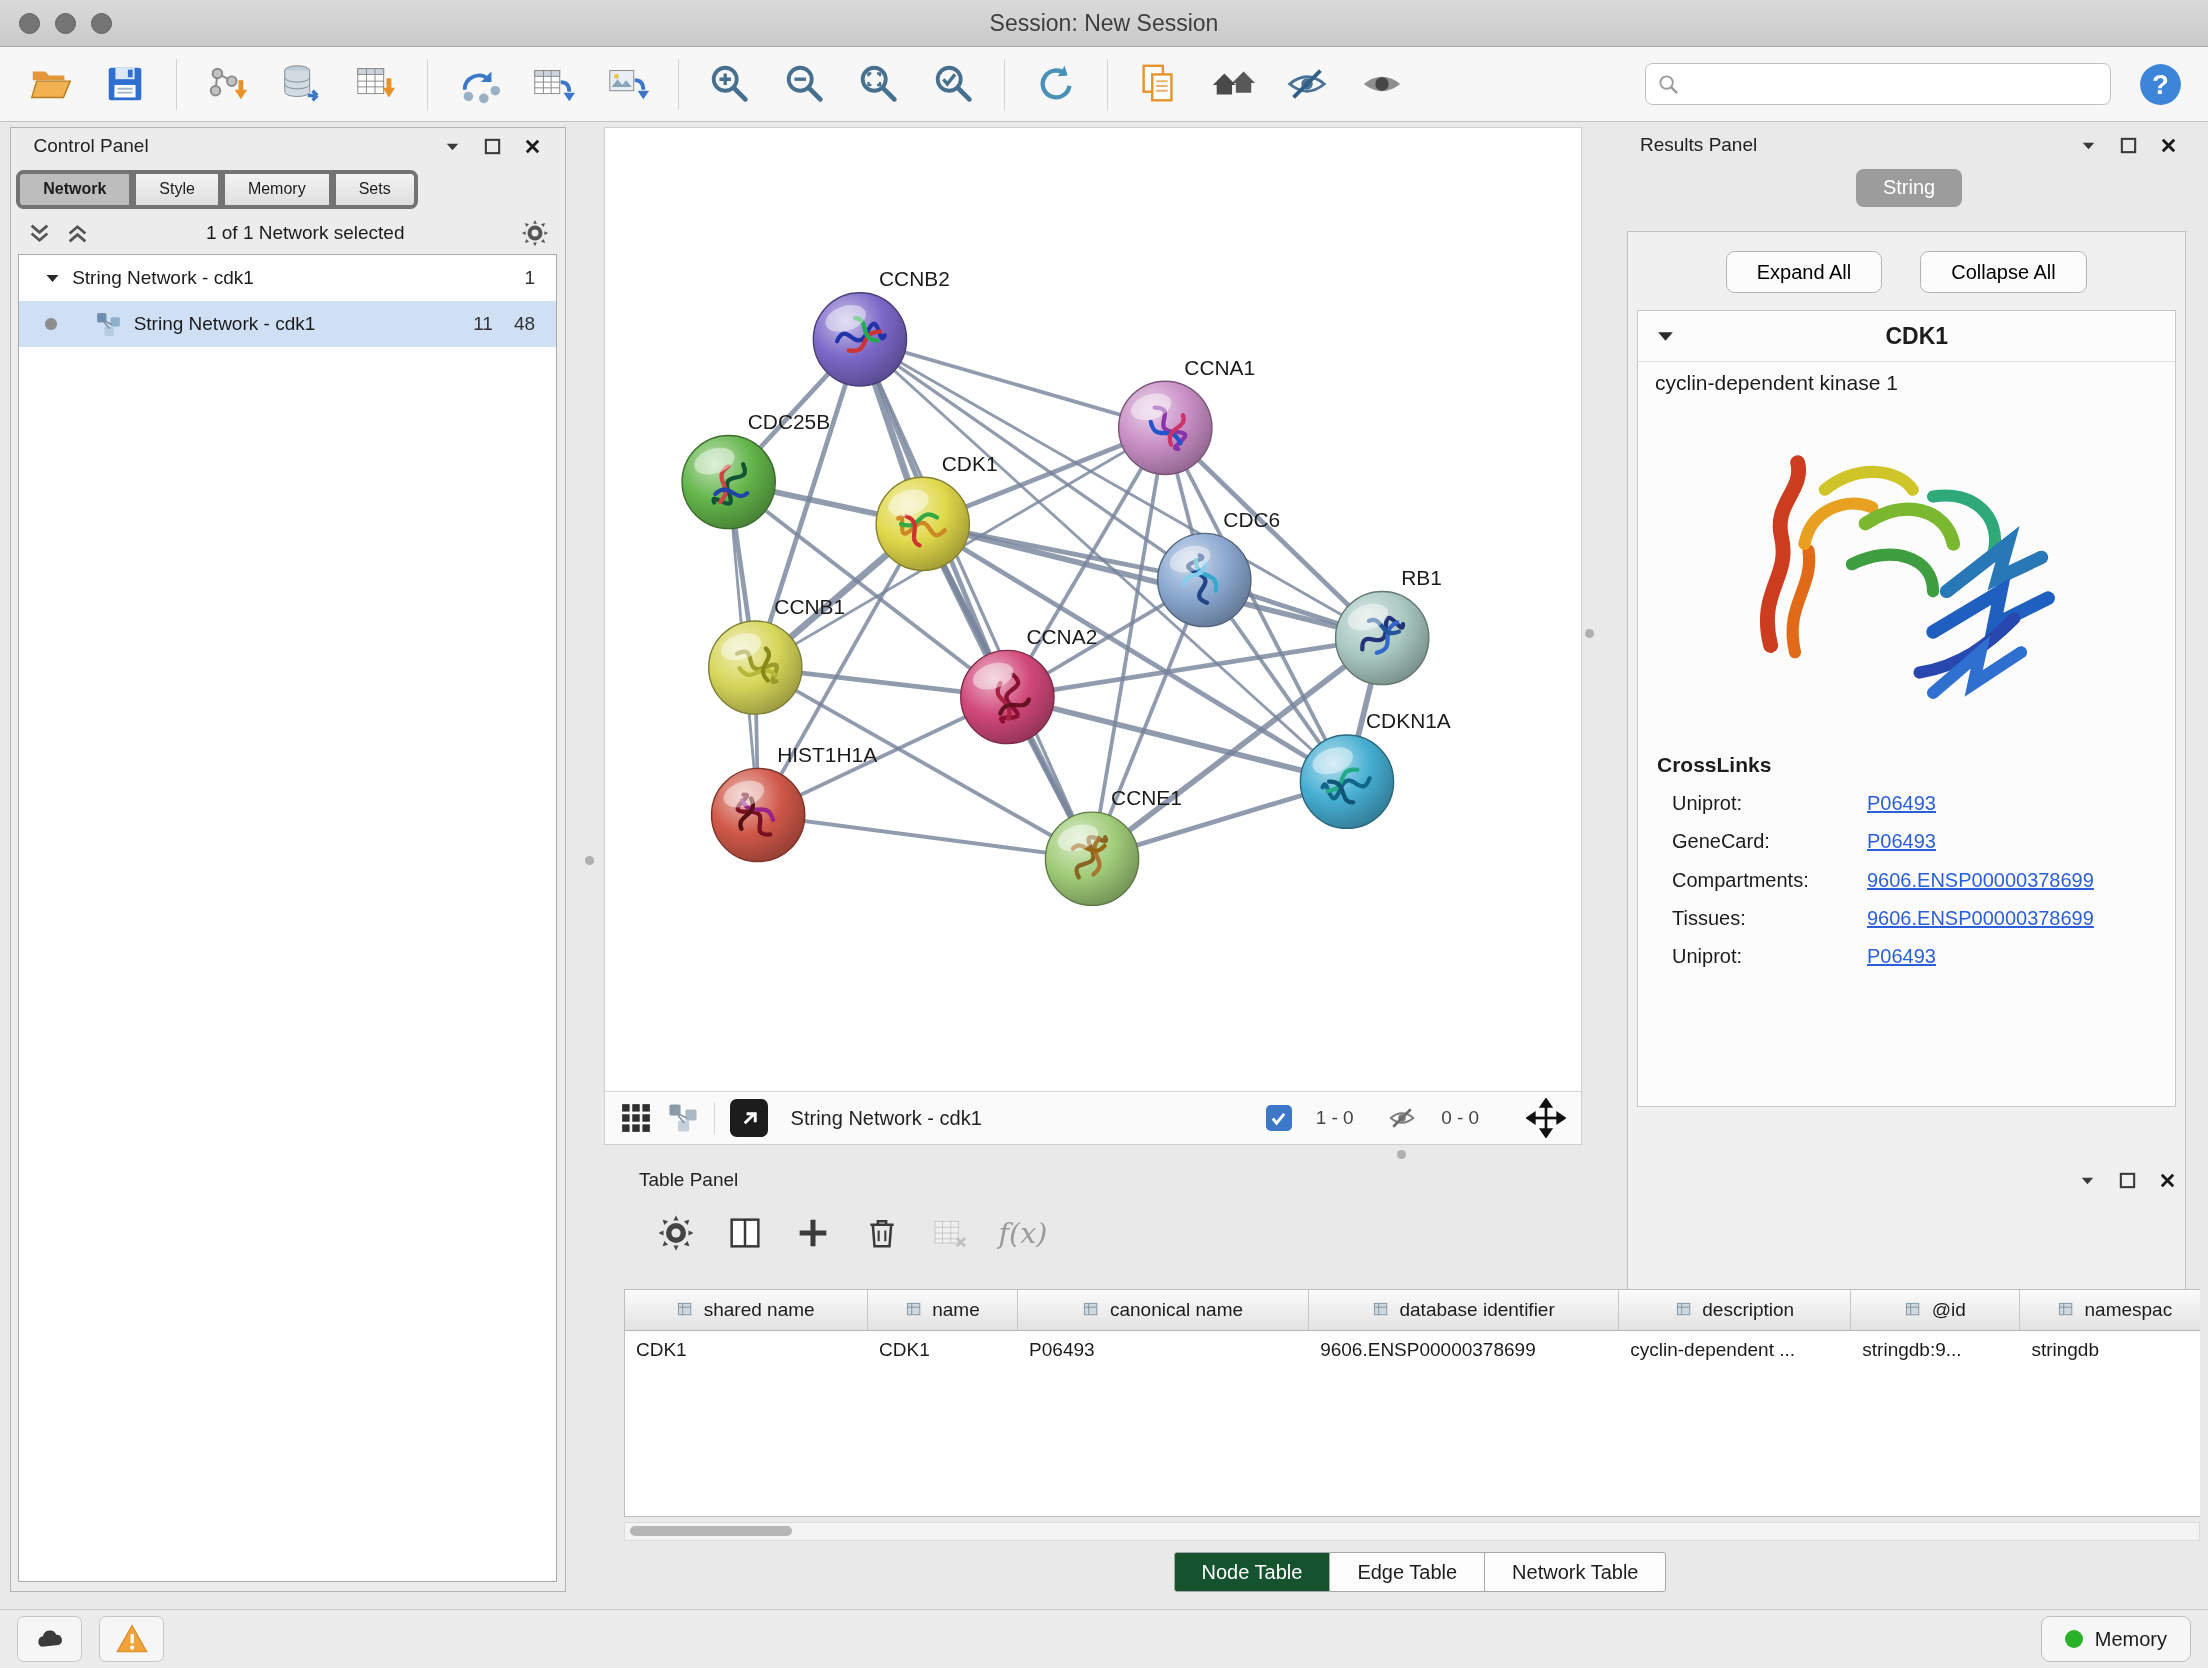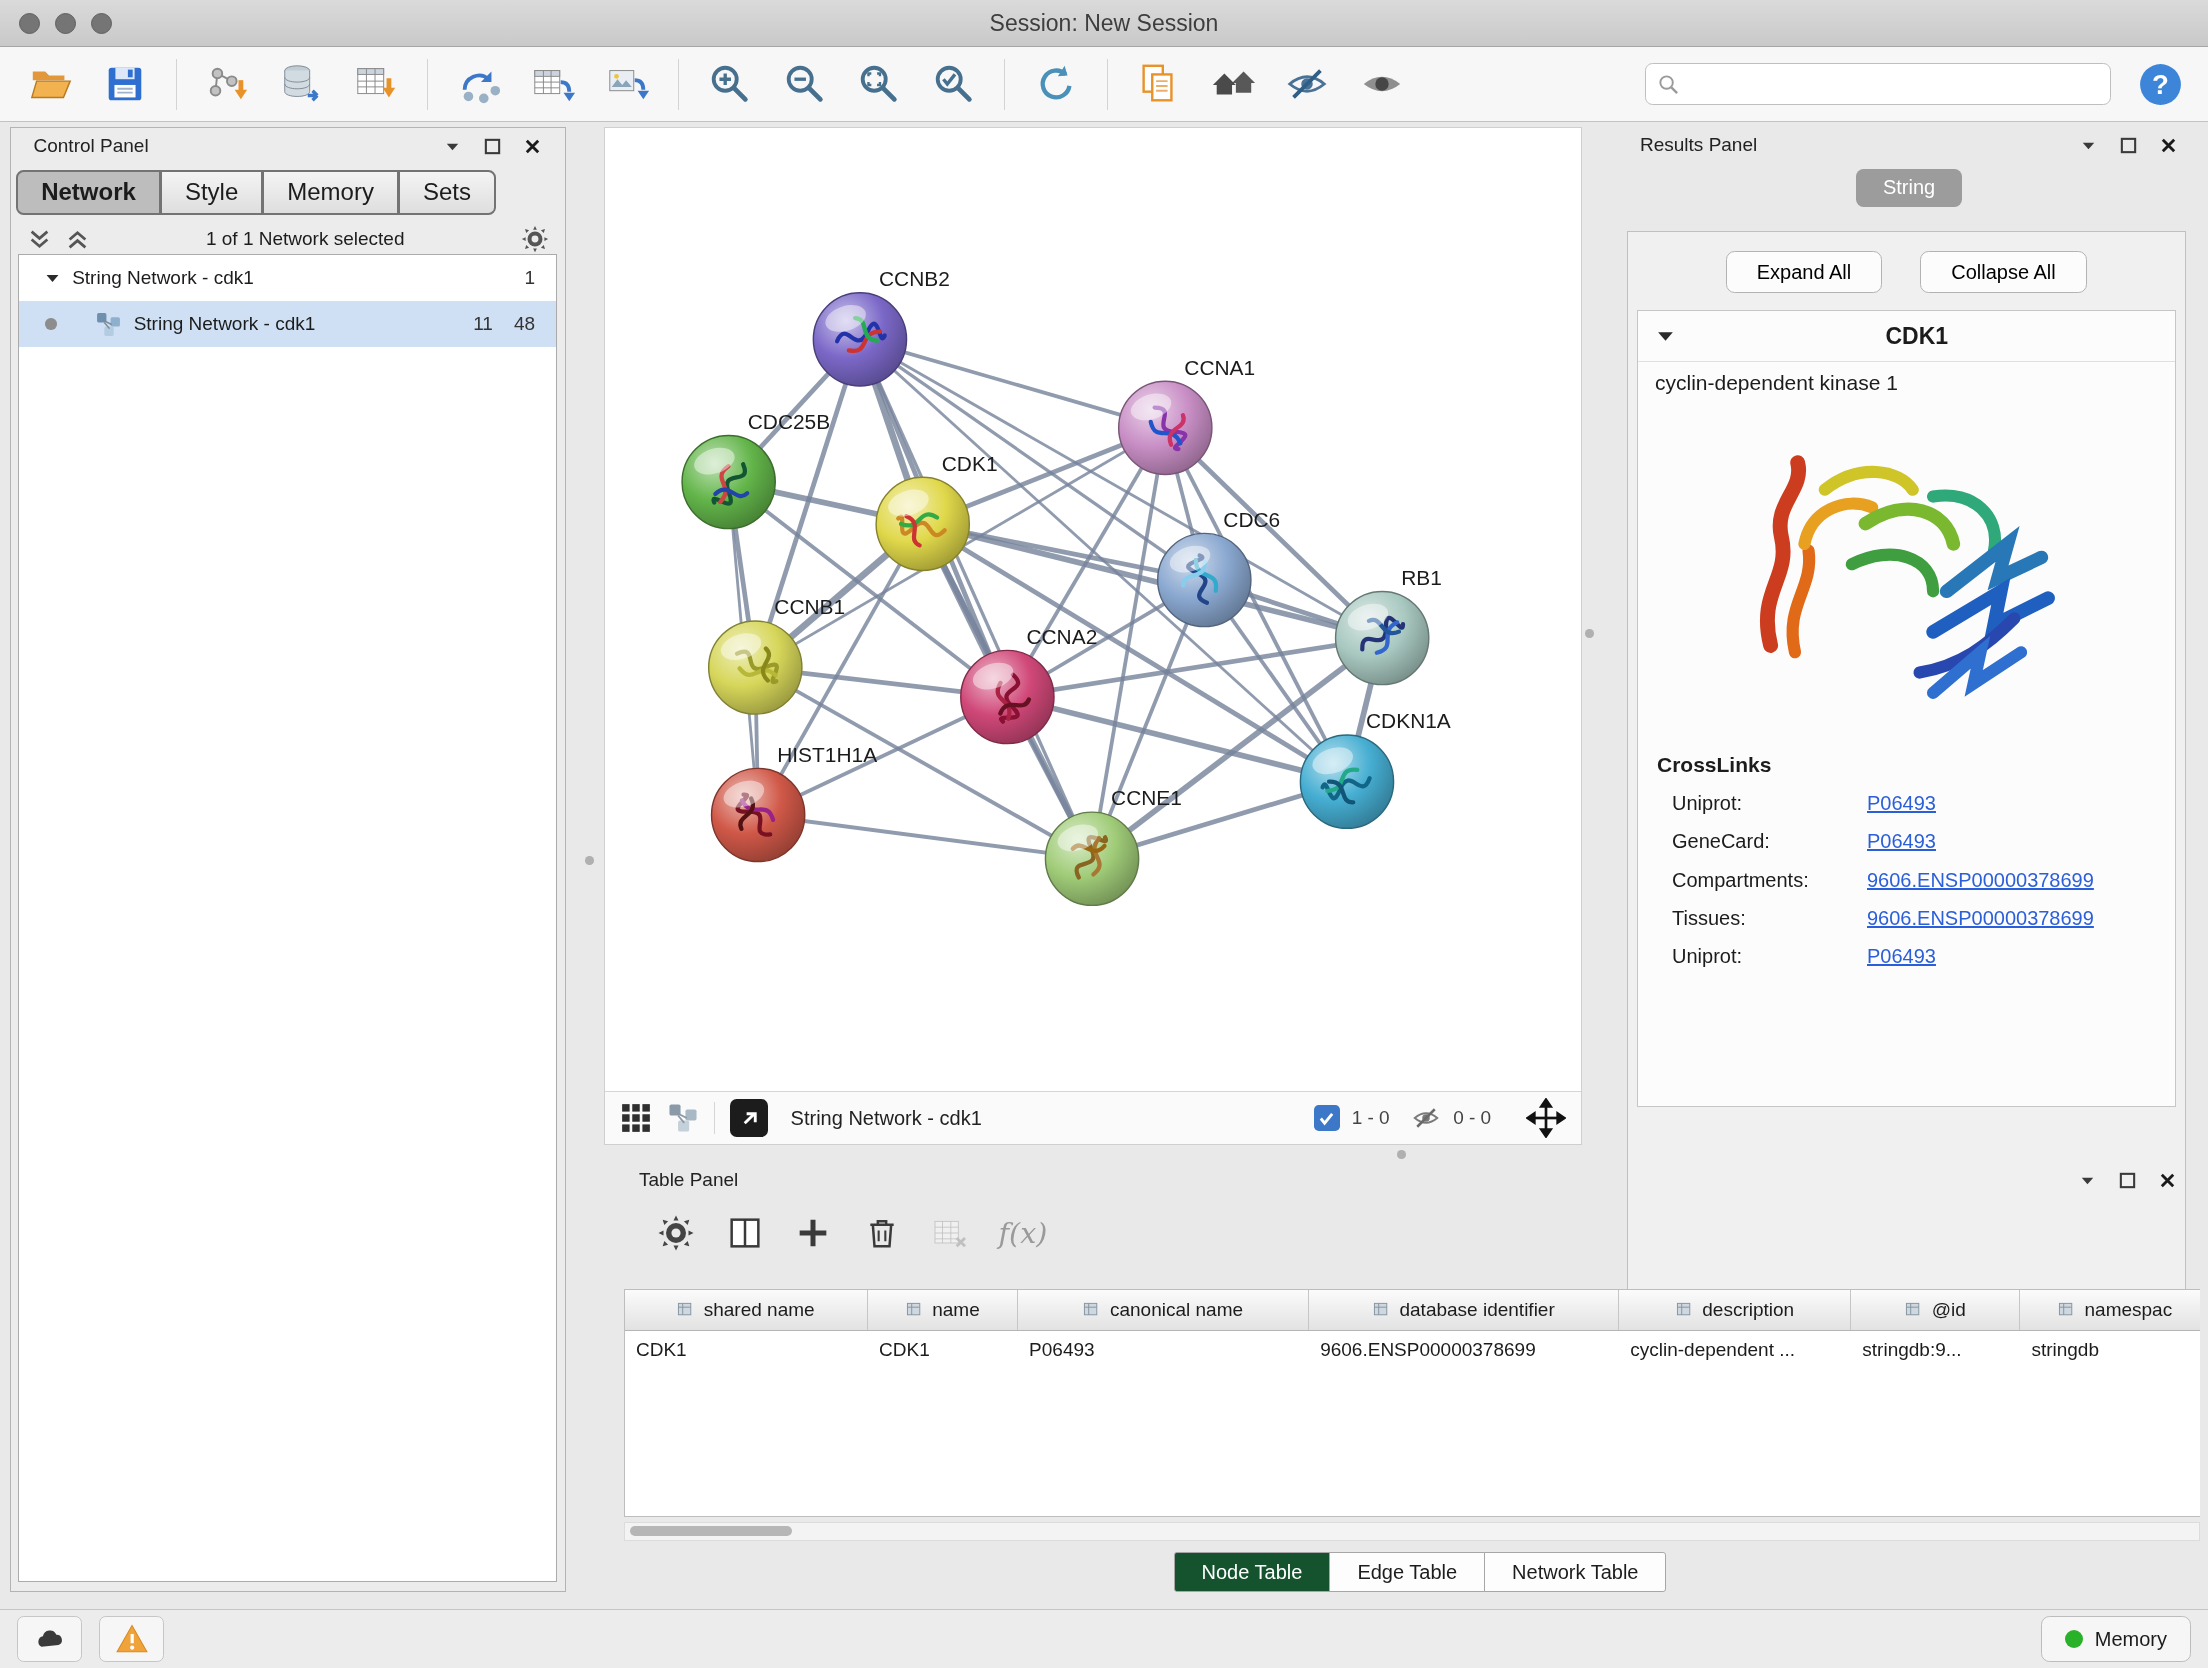--- a/index.html
+++ b/index.html
@@ -30,21 +30,21 @@
 
   
   .panel-head{height:36px;display:flex;align-items:center;padding:0 23px;font-size:19px;color:#222;}
   .ph-icons{margin-left:auto;display:flex;gap:21px;align-items:center;}
   .ph-icons svg{width:19px;height:19px;}
 
   
   .control-panel{position:absolute;left:9.5px;top:127px;width:556px;height:1465px;background:#ececec;
     border:1px solid #b3b3b3;box-sizing:border-box;}
   .cp-tabs{display:flex;padding:5.7px 5.7px 0 5.7px;}
-  .cp-tab{padding:6.7px 23px;font-size:24px;border:2px solid #737373;background:linear-gradient(#f4f4f4,#dedede);
+  .cp-tab{padding:6.7px 23px;font-size:16px;border:4px solid #737373;background:linear-gradient(#f4f4f4,#dedede);
     margin-left:-1px;cursor:pointer;}
   .cp-tab:first-child{border-radius:7.6px 0 0 7.6px;margin-left:0;}
   .cp-tab:last-child{border-radius:0 7.6px 7.6px 0;}
   .cp-tab.sel{background:#bdbdbd;font-weight:bold;}
   .cp-sub{height:48px;display:flex;align-items:center;padding:0 15px;font-size:19px;gap:11.4px;}
   .cp-sub .chev{width:27px;height:27px;cursor:pointer;}
   .cp-sub .stat{flex:1;text-align:center;}
   .cp-sub .gear{width:30px;height:30px;cursor:pointer;}
   .tree-box{position:absolute;left:7.6px;top:126px;right:7.6px;bottom:9.5px;background:#fff;border:1px solid #ababab;overflow:hidden;}
   .tree-row{height:46px;display:flex;align-items:center;padding:0 11.4px;font-size:19px;gap:11.4px;box-sizing:border-box;}
@@ -58,21 +58,21 @@
   
   .network-panel{position:absolute;left:604px;top:127px;width:978px;height:1018px;background:#fff;border:1px solid #cfcfcf;box-sizing:border-box;}
   #net-svg{position:absolute;left:0;top:0;width:976px;height:963px;}
   .net-footer{position:absolute;left:0;right:0;bottom:0;height:53px;background:#fafafa;border-top:1px solid #d6d6d6;
     display:flex;align-items:center;padding:0 15px;gap:15px;box-sizing:border-box;}
   .nf-ic{width:32px;height:32px;cursor:pointer;}
   .nf-sep{width:1px;height:32px;background:#d6d6d6;}
   .ext-btn{width:38px;height:38px;background:#1c1c1c;border-radius:6.7px;display:flex;align-items:center;justify-content:center;cursor:pointer;}
   .ext-btn svg{width:23px;height:23px;}
   .nf-title{font-size:20px;margin-left:7.6px;color:#222;}
-  .nf-right{margin-left:auto;display:flex;align-items:center;gap:12px;}
+  .nf-right{margin-left:auto;display:flex;align-items:center;gap:24px;}
   .nf-check{width:26px;height:26px;background:#3d78c8;border-radius:4.8px;display:flex;align-items:center;justify-content:center;cursor:pointer;}
   .nf-check svg{width:17px;height:17px;}
   .nf-num{font-size:19px;color:#444;margin-right:9.5px;}
   .nf-eye{width:30px;height:30px;}
   .nf-cross{width:40px;height:40px;margin-left:13.3px;cursor:pointer;}
 
   
   .results-panel{position:absolute;left:1617px;top:127px;width:584px;height:1006px;}
   .string-pill{margin:5.7px auto 0 auto;width:max-content;padding:7.6px 27px;background:#9c9c9c;color:#fff;
     border-radius:7.6px;font-size:20px;cursor:pointer;}

